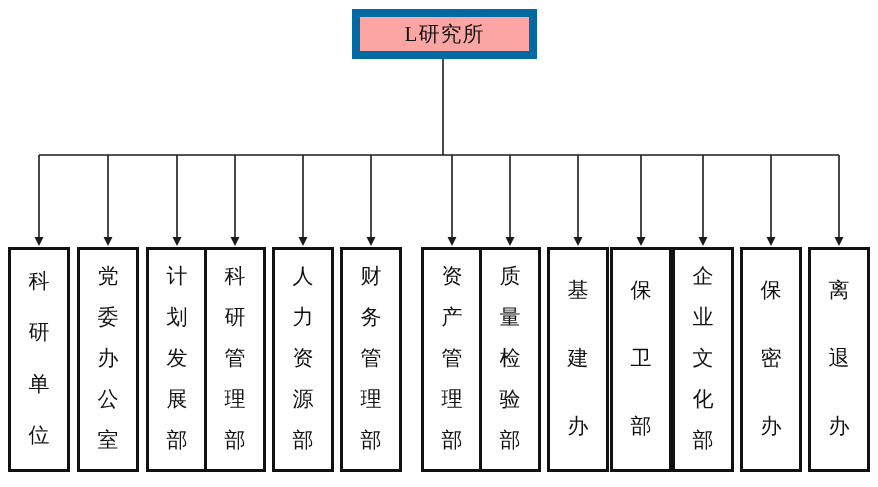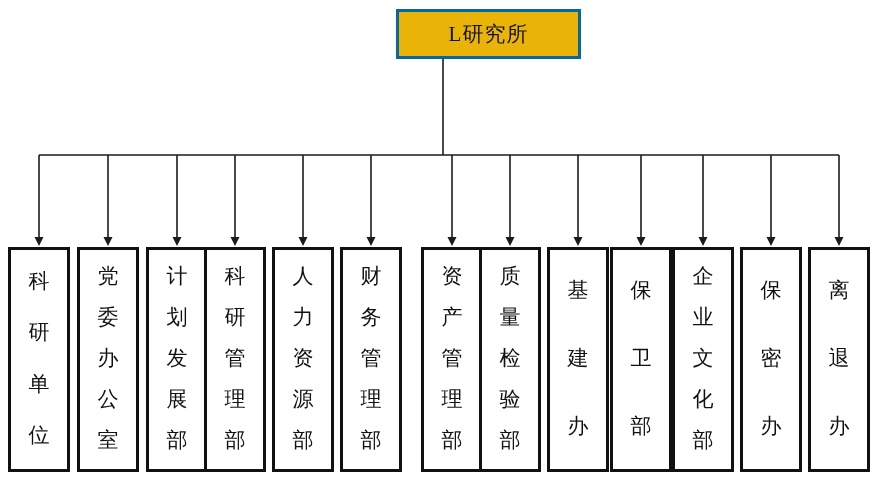--- a/index.html
+++ b/index.html
@@ -45,26 +45,25 @@
   }
   svg.connectors polygon.arrow-head {
     fill: #1b1b1b;
     stroke: none;
   }
 
   
   .node-root {
     position: absolute;
     box-sizing: border-box;
-    background: #eab308;
-    border: 3px solid #0369a1;
+    background: #fca5a5;
+    border: 8px solid #0369a1;
     display: flex;
     align-items: center;
     justify-content: center;
-    margin-left: 44px;
   }
   .node-root .node-label {
     font-size: 21px;
     line-height: 1;
     letter-spacing: 1px;
     color: #111111;
     white-space: nowrap;
   }
 
   

